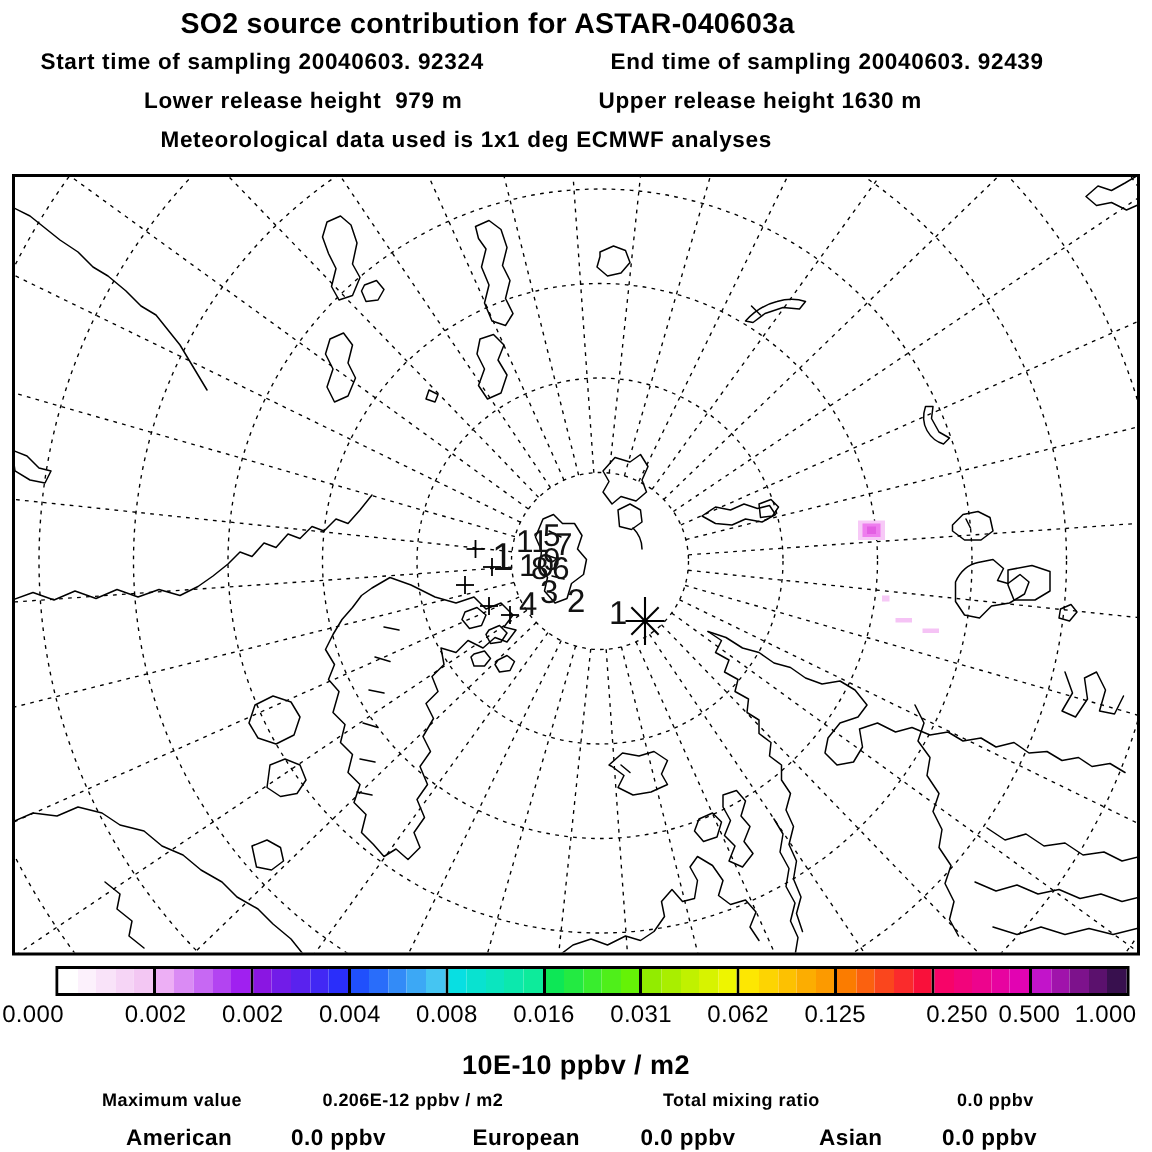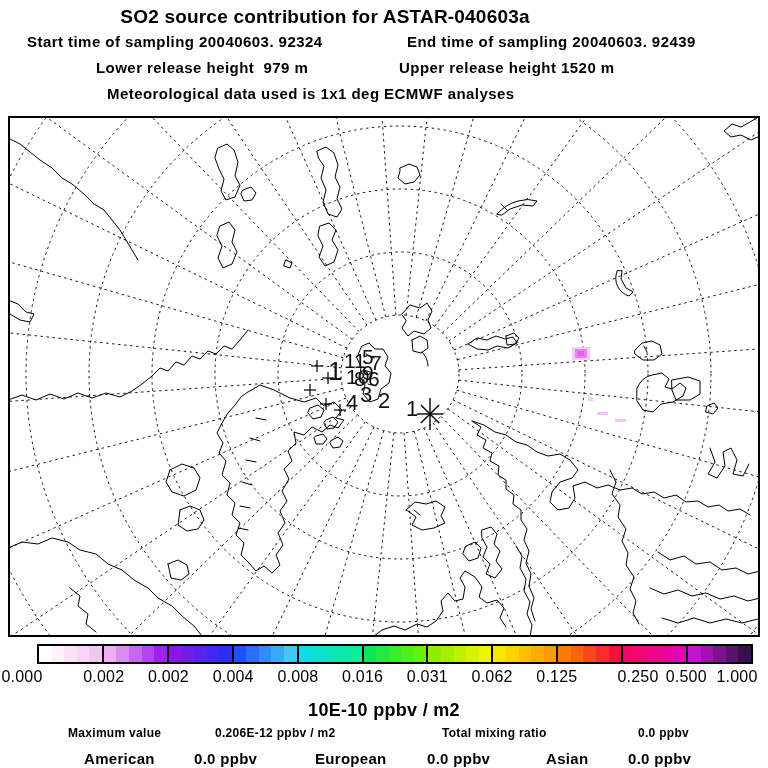--- a/index.html
+++ b/index.html
@@ -25,21 +25,21 @@
   .f1{font-size:12px;}
   .f2{font-size:15px;}
 </style>
 </head>
 <body>
 
 <div class="abs hdr-title" style="left:325px;top:6px;">SO2 source contribution for ASTAR-040603a</div>
 <div class="abs hdr-line" style="left:27px;top:33px;">Start time of sampling 20040603. 92324</div>
 <div class="abs hdr-line" style="left:407px;top:33px;">End time of sampling 20040603. 92439</div>
 <div class="abs hdr-line" style="left:96px;top:59px;">Lower release height  979 m</div>
-<div class="abs hdr-line" style="left:399px;top:59px;">Upper release height 1520 m</div>
+<div class="abs hdr-line" style="left:399px;top:59px;">Upper release height 1630 m</div>
 <div class="abs hdr-line" style="left:107px;top:85px;">Meteorological data used is 1x1 deg ECMWF analyses</div>
 
 <div id="map-frame">
 <svg id="map-svg" width="748" height="517" viewBox="0 0 748 517">
   <g id="graticule">
         <circle cx="390" cy="256" r="59" class="grat"></circle>
         <circle cx="390" cy="256" r="122" class="grat"></circle>
         <circle cx="390" cy="256" r="185" class="grat"></circle>
         <circle cx="390" cy="256" r="248" class="grat"></circle>
         <circle cx="390" cy="256" r="311" class="grat"></circle>

